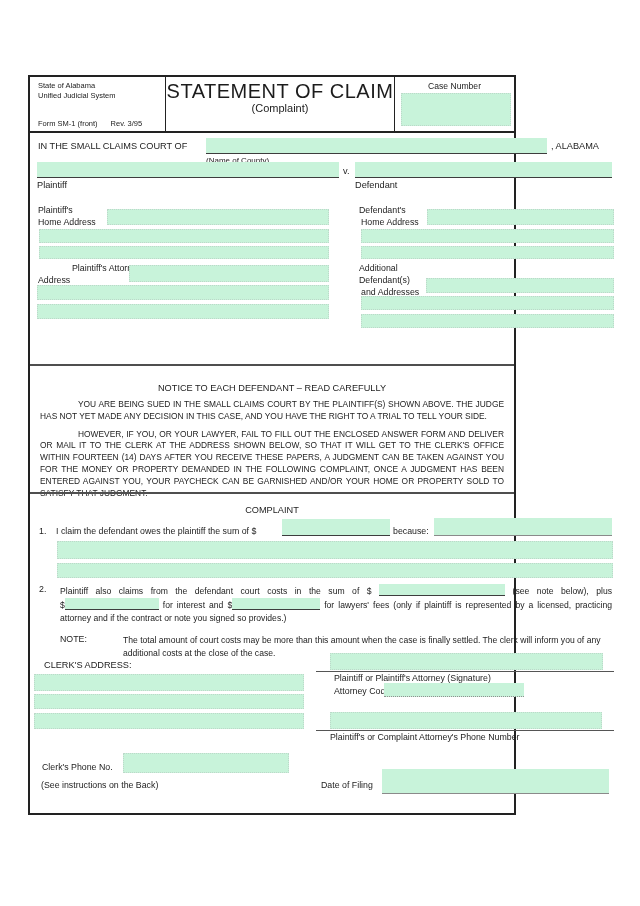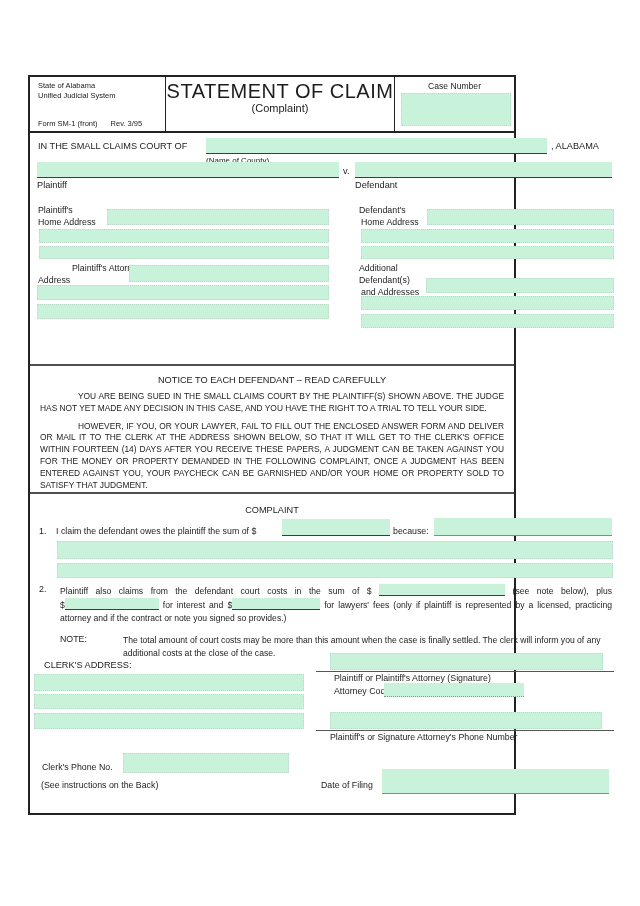--- a/index.html
+++ b/index.html
@@ -17,21 +17,21 @@
   .case-field{margin:2px 3px 0 6px;height:33px;}
   
   .fld{background:#c8f3da;position:absolute;box-sizing:border-box;}
   .bar{border:1px dotted #bcd8c9;}
   .uline{border-bottom:1px solid #3d3d3d;}
   .uline-lt{border-bottom:1px solid #8a8a8a;}
   .dotted{border-bottom:1px dotted #8f8f8f;}
   .fld-inline{background:#c8f3da;display:inline-block;box-sizing:border-box;height:12px;vertical-align:-2px;}
   
   .secA{position:absolute;left:0;top:56px;right:0;height:231px;}
-  .secNotice{position:absolute;left:0;top:287px;right:0;height:128px;border-top:2px solid #4f4f4f;box-sizing:border-box;padding:0 10px;}
+  .secNotice{position:absolute;left:0;top:287px;right:0;height:128px;border-top:2px solid #4f4f4f;box-sizing:border-box;padding:8px 10px;}
   .secComplaint{position:absolute;left:0;top:415px;right:0;bottom:0;border-top:2px solid #4f4f4f;box-sizing:border-box;}
   .abs{position:absolute;}
   .lbl{font-size:8.8px;line-height:11px;white-space:nowrap;}
   .lbl9{font-size:9.2px;line-height:11px;white-space:nowrap;}
   .ctr{}
   .hint{font-size:8px;}
   .notice-title{text-align:center;font-size:9.2px;margin-top:9px;}
   .notice-par{font-size:8.4px;line-height:11.8px;text-align:justify;text-indent:38px;margin:6px 0 0 0;}
   .complaint-title{position:absolute;top:11px;left:0;right:0;text-align:center;font-size:9.2px;}
   .item2{position:absolute;left:9px;top:90px;width:573px;font-size:8.6px;line-height:13px;}
@@ -139,21 +139,21 @@
       <div class="fld bar" style="left:14px;top:0;width:273px;height:17px;"></div>
     </div>
     <span class="abs lbl" style="left:304px;top:179px;">Plaintiff or Plaintiff's Attorney (Signature)</span>
 
     <span class="abs lbl" style="left:304px;top:192px;">Attorney Code</span>
     <div class="fld dotted" style="left:354px;top:189px;width:140px;height:14px;"></div>
 
     <div class="abs sigwrap" style="left:286px;top:218px;width:298px;height:18px;">
       <div class="fld bar" style="left:14px;top:0;width:272px;height:17px;"></div>
     </div>
-    <span class="abs lbl" style="left:300px;top:238px;">Plaintiff's or Signature Attorney's Phone Number</span>
+    <span class="abs lbl" style="left:300px;top:238px;">Plaintiff's or Complaint Attorney's Phone Number</span>
 
     <span class="abs lbl" style="left:12px;top:268px;">Clerk's Phone No.</span>
     <div class="fld bar" style="left:93px;top:259px;width:166px;height:20px;"></div>
 
     <span class="abs lbl" style="left:11px;top:286px;">(See instructions on the Back)</span>
     <span class="abs lbl" style="left:291px;top:286px;">Date of Filing</span>
     <div class="fld uline-lt" style="left:352px;top:275px;width:227px;height:25px;"></div>
   </div>
 
 </div>

